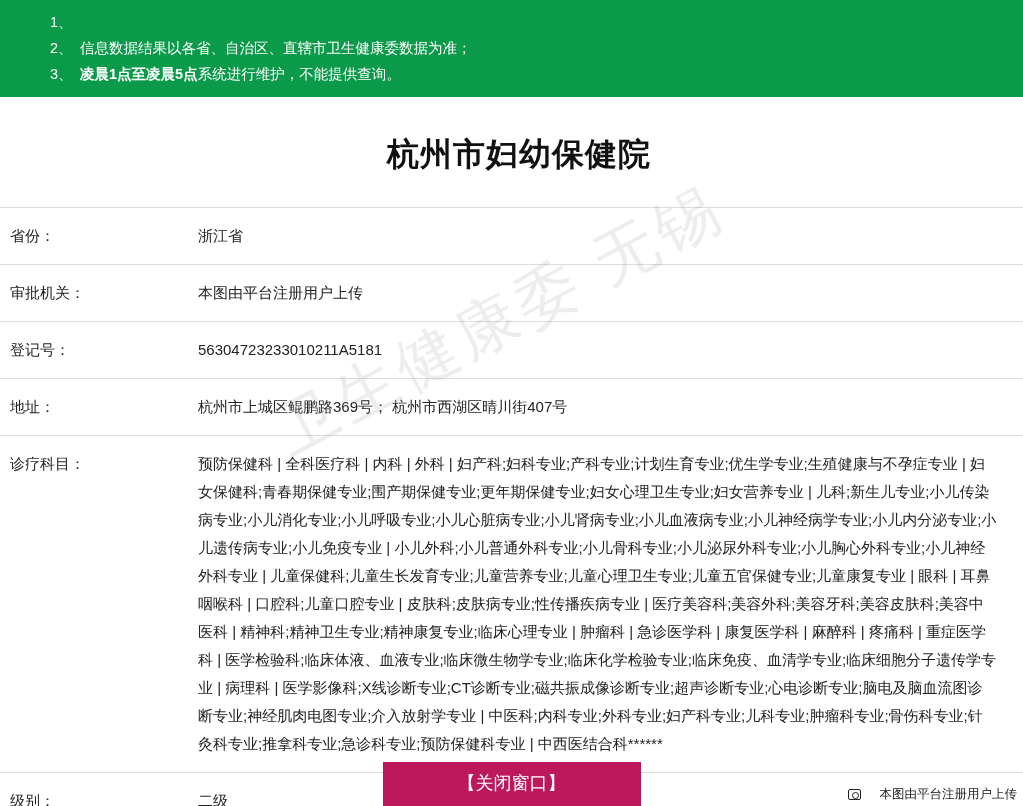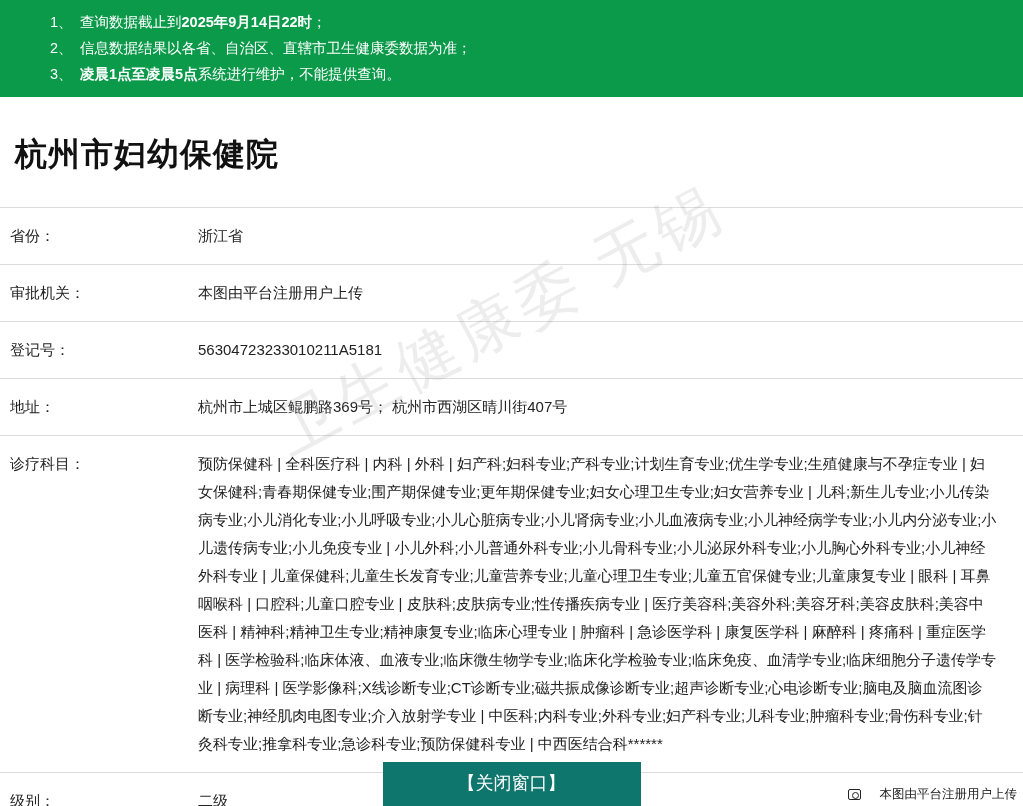--- a/index.html
+++ b/index.html
@@ -33,20 +33,21 @@
   .notice-num {
     width: 30px;
     flex: 0 0 30px;
     font-size: 14.5px;
   }
   .notice-text { white-space: nowrap; }
   .notice-text b { font-weight: bold; }
 
   
   .title-wrap {
+    text-align: center;
     padding: 36px 0 30px 0;
     margin-left: 15px;
   }
   .title {
     font-size: 32px;
     font-weight: bold;
     color: #111111;
     letter-spacing: 1px;
   }
 
@@ -100,21 +101,21 @@
     position: absolute;
     left: 0;
     bottom: 0;
     width: 1023px;
     text-align: center;
   }
   .close-btn {
     display: inline-block;
     width: 258px;
     padding: 9px 0 11px 0;
-    background: #0f766e;
+    background: #be185d;
     color: #ffffff;
     font-size: 18px;
     border: none;
     cursor: pointer;
     font-family: "Liberation Sans", sans-serif;
     text-align: center;
   }
   .platform-mark {
     position: absolute;
     right: 6px;
@@ -143,21 +144,20 @@
   }
 </style>
 </head>
 <body>
 
 <div class="page">
 
   <div class="notice">
     <div class="notice-line">
       <span class="notice-num">1、</span>
-      <span class="notice-text"><span>查询数据截止到</span><b>2025年9月14日22时</b><span>；</span></span>
     </div>
     <div class="notice-line">
       <span class="notice-num">2、</span>
       <span class="notice-text"><span>信息数据结果以各省、自治区、直辖市卫生健康委数据为准；</span></span>
     </div>
     <div class="notice-line">
       <span class="notice-num">3、</span>
       <span class="notice-text"><b>凌晨1点至凌晨5点</b><span>系统进行维护，不能提供查询。</span></span>
     </div>
   </div>

